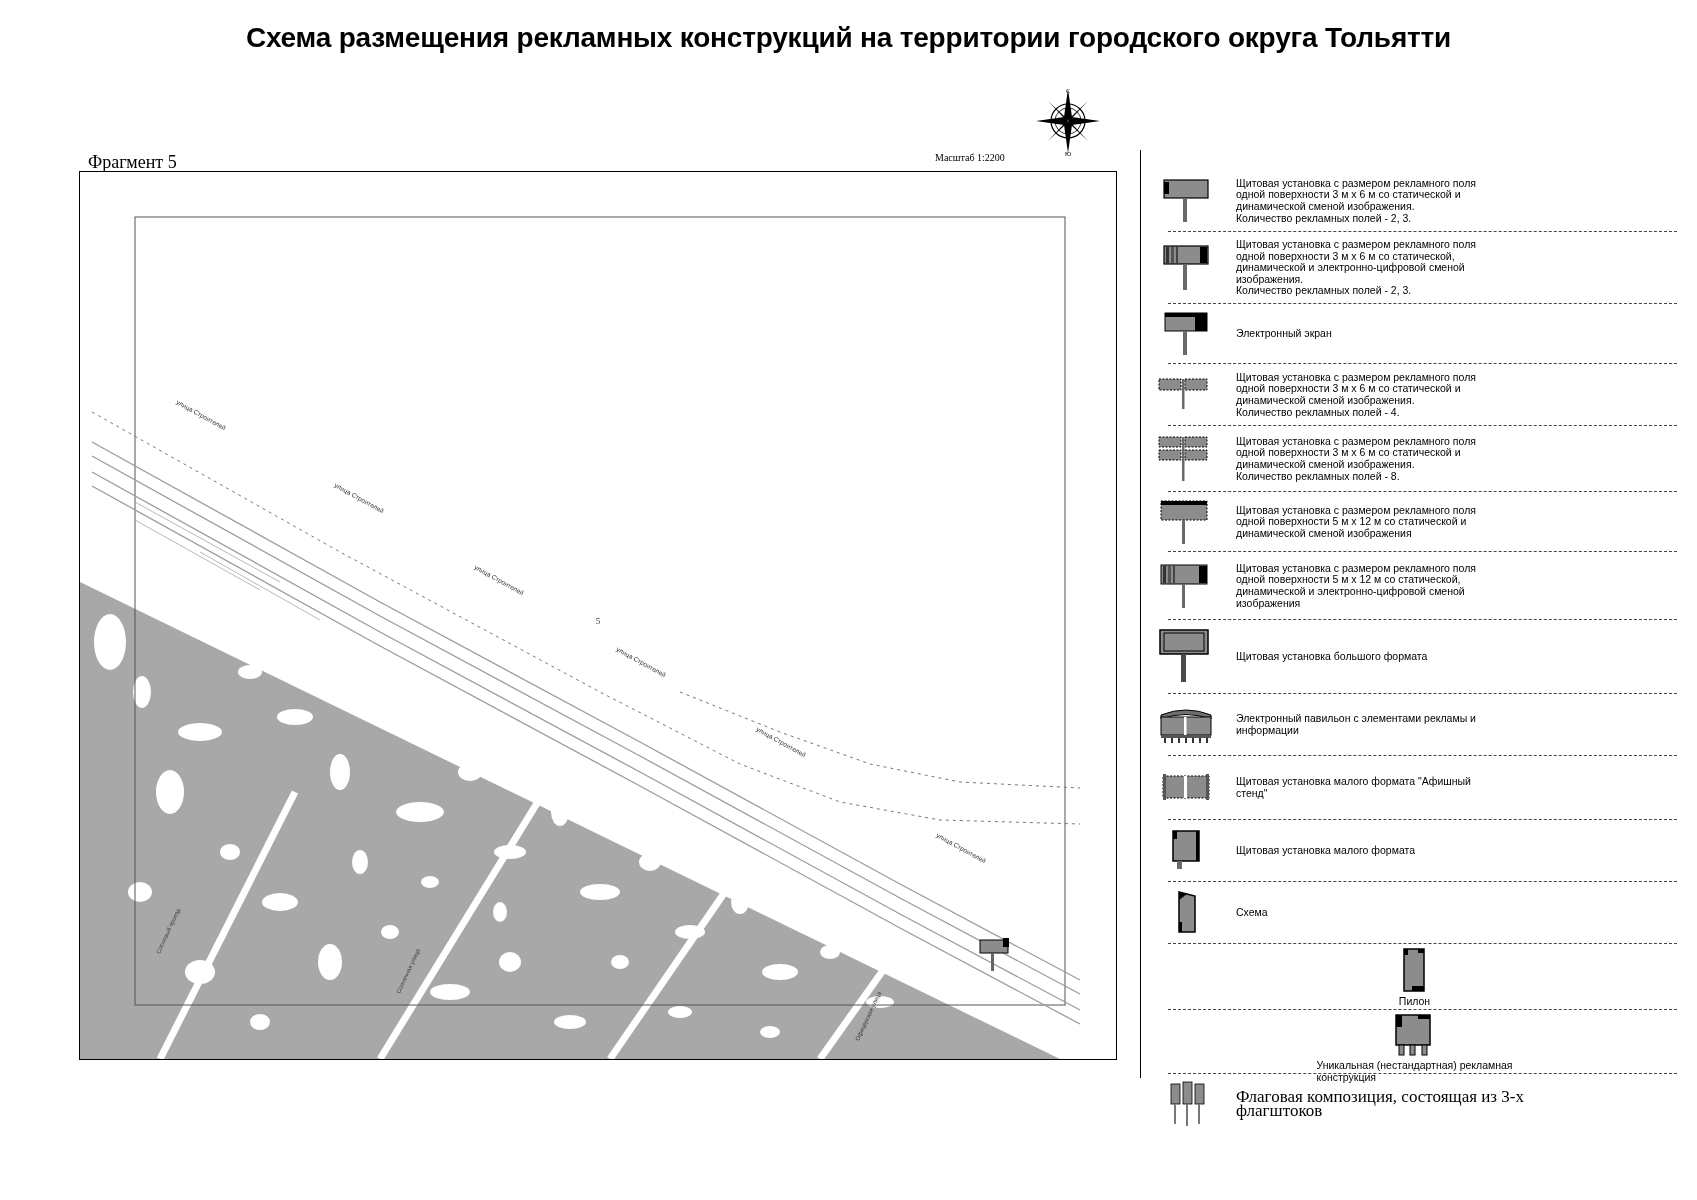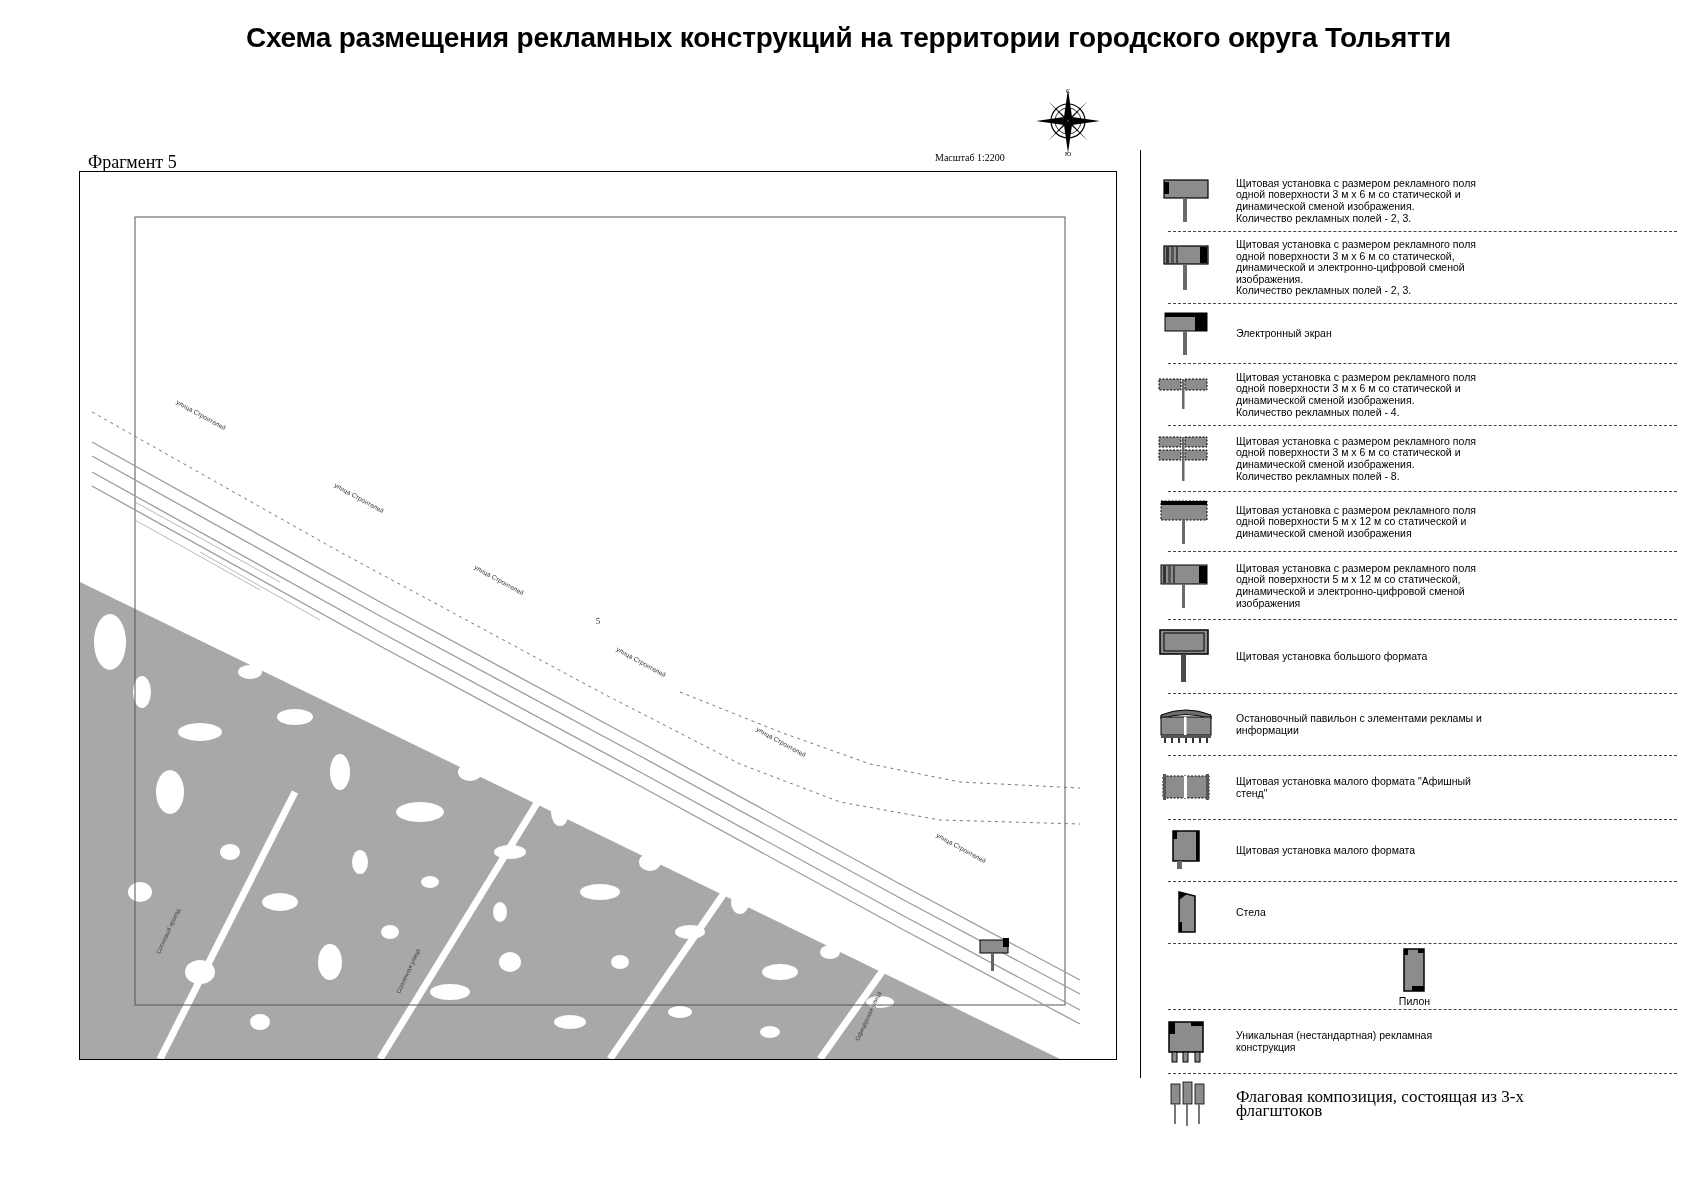--- a/index.html
+++ b/index.html
@@ -312,21 +312,21 @@
           <rect x="9" y="35" width="2" height="5"></rect>
             <rect x="16" y="35" width="2" height="5"></rect>
           <rect x="23" y="35" width="2" height="5"></rect>
             <rect x="30" y="35" width="2" height="5"></rect>
           <rect x="37" y="35" width="2" height="5"></rect>
             <rect x="44" y="35" width="2" height="5"></rect>
           <rect x="51" y="35" width="2" height="5"></rect>
         </g>
       </svg>
     </div>
-    <div class="legend-text">Остановочный павильон с элементами рекламы и
+    <div class="legend-text">Электронный павильон с элементами рекламы и
 информации</div>
     <div class="sep"></div>
   </div>
 
   <div class="legend-row" style="height:64px;">
     <div class="legend-icon">
       <svg width="62" height="40" viewBox="0 0 62 40">
         <rect x="8" y="8" width="46" height="22" fill="#8c8c8c" stroke="#000" stroke-width="1" stroke-dasharray="2,1.5"></rect>
         <rect x="29" y="8" width="3" height="22" fill="#fff"></rect>
         <rect x="8" y="6" width="3" height="26" fill="#555"></rect>
@@ -352,38 +352,38 @@
   </div>
 
   <div class="legend-row" style="height:62px;">
     <div class="legend-icon">
       <svg width="62" height="50" viewBox="0 0 62 50">
         <path d="M 24 4 L 40 8 L 40 44 L 24 44 Z" fill="#8c8c8c" stroke="#000" stroke-width="1.5"></path>
         <path d="M 24 4 L 32 6 L 24 12 Z" fill="#000"></path>
         <rect x="24" y="34" width="3" height="10" fill="#000"></rect>
       </svg>
     </div>
-    <div class="legend-text">Стела</div>
+    <div class="legend-text">Схема</div>
     <div class="sep"></div>
   </div>
 
   <div class="legend-row" style="height:66px;flex-direction:column;">
     <div class="legend-icon">
       <svg width="62" height="52" viewBox="0 0 62 52">
         <rect x="22" y="5" width="20" height="42" fill="#8c8c8c" stroke="#000" stroke-width="1.5"></rect>
         <rect x="22" y="5" width="4" height="6" fill="#000"></rect>
         <rect x="36" y="5" width="6" height="4" fill="#000"></rect>
         <rect x="30" y="42" width="12" height="5" fill="#000"></rect>
       </svg>
     </div>
     <div class="legend-text">Пилон</div>
     <div class="sep"></div>
   </div>
 
-  <div class="legend-row" style="height:64px;">
+  <div class="legend-row" style="height:64px;flex-direction:column;">
     <div class="legend-icon">
       <svg width="62" height="50" viewBox="0 0 62 50">
         <rect x="14" y="5" width="34" height="30" fill="#8c8c8c" stroke="#000" stroke-width="1.5"></rect>
         <rect x="14" y="5" width="6" height="12" fill="#000"></rect>
         <rect x="36" y="5" width="12" height="4" fill="#000"></rect>
         <rect x="17" y="35" width="5" height="10" fill="#8c8c8c" stroke="#000" stroke-width="1"></rect>
         <rect x="28" y="35" width="5" height="10" fill="#8c8c8c" stroke="#000" stroke-width="1"></rect>
         <rect x="40" y="35" width="5" height="10" fill="#8c8c8c" stroke="#000" stroke-width="1"></rect>
       </svg>
     </div>

